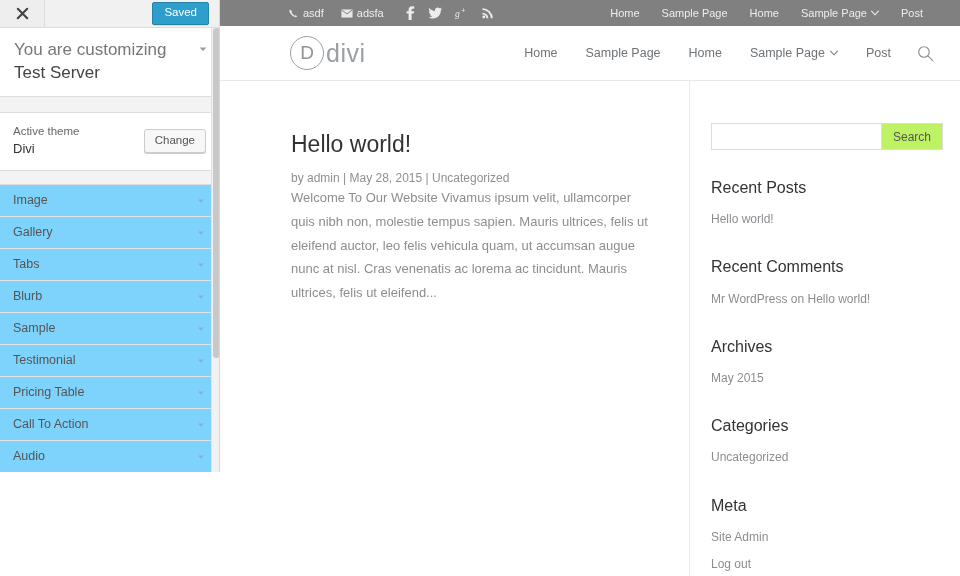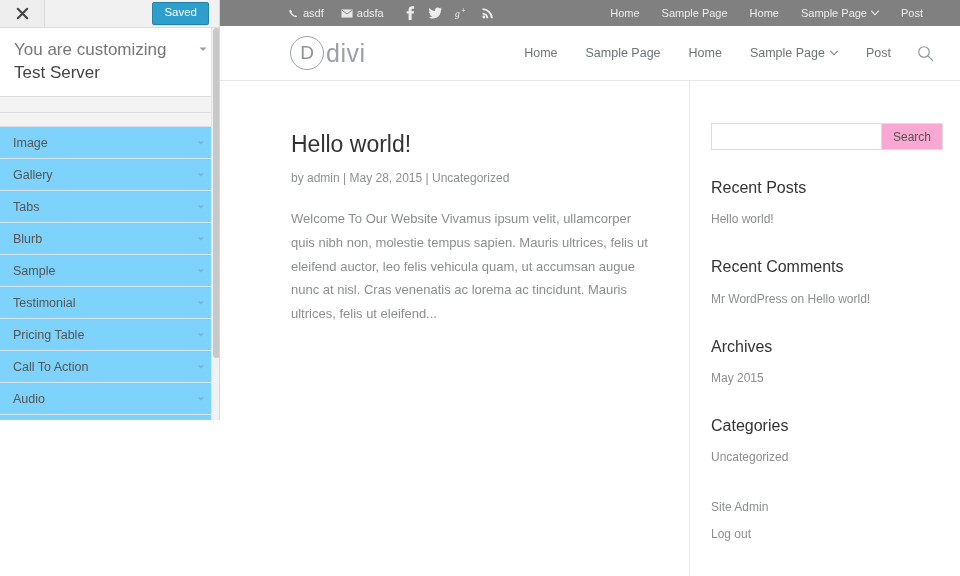--- a/index.html
+++ b/index.html
@@ -16,21 +16,21 @@
     position: relative;
     width: 960px;
     height: 576px;
     display: flex;
     overflow: hidden;
   }
 
   
   #customizer {
     width: 220px;
-    height: 420px;
+    height: 472px;
     background: #fff;
     border-right: 1px solid #d8d8d8;
     position: relative;
     overflow: hidden;
     flex: 0 0 220px;
     display: flex;
     flex-direction: column;
   }
 
   .cz-topbar {
@@ -342,21 +342,20 @@
   .post-title {
     font-size: 23px;
     color: #333333;
     font-weight: 400;
     line-height: 1.2;
     margin-bottom: 11px;
   }
   .post-meta {
     font-size: 12px;
     color: #8d9093;
-    margin-bottom: 21px;
     line-height: 1.4;
   }
   .post-body {
     font-size: 13px;
     color: #8b8e91;
     line-height: 1.82;
   }
 
   .sidebar-col {
     flex: 1 1 auto;
@@ -374,21 +373,21 @@
     background: #ffffff;
     font-size: 12px;
     color: #555;
     padding: 0 7px;
     font-family: "Liberation Sans", sans-serif;
     outline: none;
     min-width: 0;
   }
   .search-submit {
     flex: 0 0 auto;
-    background: #f9a8d4;
+    background: #bef264;
     border: 1px solid #dcdcdc;
     font-size: 12px;
     color: #555555;
     padding: 0 11px;
     cursor: pointer;
     font-family: "Liberation Sans", sans-serif;
     line-height: 1;
   }
 
   .widget { margin-bottom: 27px; }
@@ -435,20 +434,27 @@
       <div class="cz-sitename">Test Server</div>
       <div class="cz-collapse">
         <svg width="12" height="12" viewBox="0 0 12 12" aria-hidden="true">
           <path d="M2.6 4.4 L6 8 L9.4 4.4 Z" fill="#9b9b9b"></path>
         </svg>
       </div>
     </div>
 
     <div class="cz-band"></div>
 
+    <div class="cz-theme">
+      <div class="cz-theme-txt">
+        <div class="cz-theme-label">Active theme</div>
+        <div class="cz-theme-name">Divi</div>
+      </div>
+      <div class="cz-change">Change</div>
+    </div>
 
     <div class="cz-band2"></div>
 
     <div class="cz-list" id="cz-list">
         <div class="cz-item">
           <span class="cz-item-label">Image</span>
           <span class="cz-item-arrow">
             <svg width="10" height="10" viewBox="0 0 10 10" aria-hidden="true">
               <path d="M2 3.6 L5 6.8 L8 3.6 Z" fill="#8c8c8c"></path>
             </svg>
@@ -695,20 +701,21 @@
                 <li><span class="widget-link">May 2015</span></li>
               </ul>
             </div>
             <div class="widget">
               <h3 class="widget-title">Categories</h3>
               <ul class="widget-list">
                 <li><span class="widget-link">Uncategorized</span></li>
               </ul>
             </div>
             <div class="widget">
+              <h3 class="widget-title">Meta</h3>
               <ul class="widget-list">
                 <li><span class="widget-link">Site Admin</span></li>
                 <li><span class="widget-link">Log out</span></li>
               </ul>
             </div>
           </div>
       </aside>
 
     </div>
   </main>

